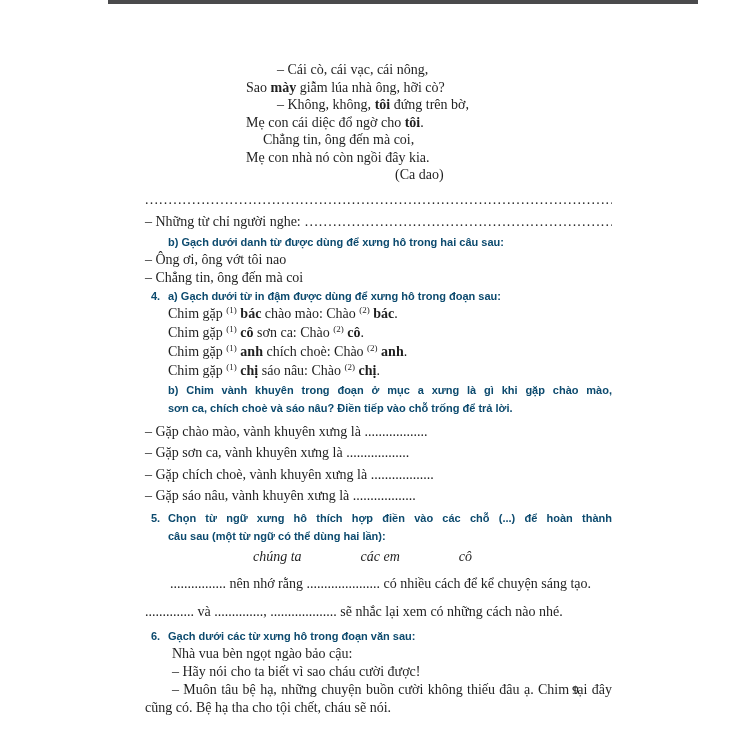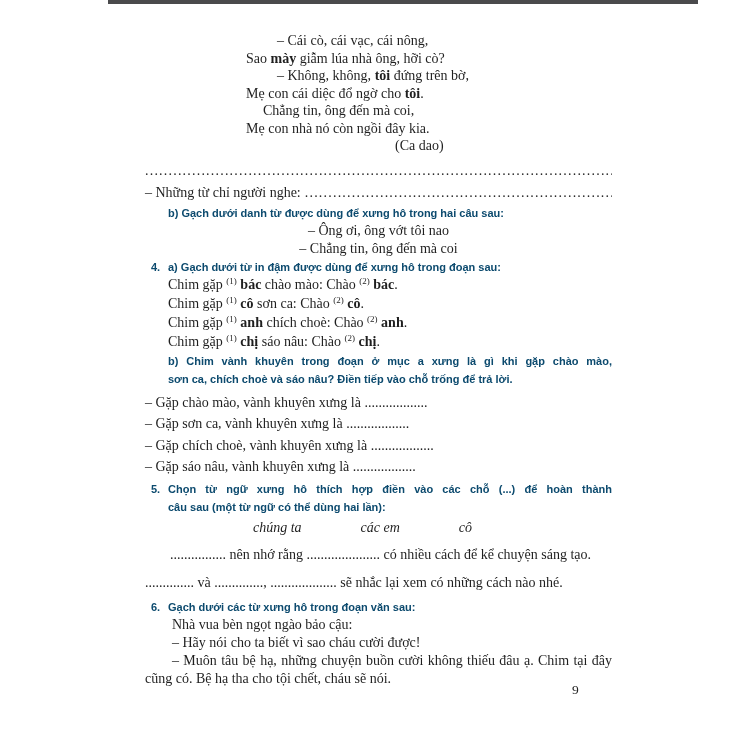--- a/index.html
+++ b/index.html
@@ -2,41 +2,41 @@
 <html lang="vi"><head>
 <meta charset="utf-8">
 <style>
   html,body{margin:0;padding:0;}
   body{
     width:735px;height:735px;position:relative;overflow:hidden;
     background:#ffffff;color:#1f1f1f;
     font-family:"Liberation Serif", serif;font-size:14px;
   }
   .topbar{position:absolute;left:108px;top:0;width:590px;height:4px;background:#4a4a4c;}
-  .content{position:absolute;left:145px;top:32px;width:467px;}
+  .content{position:absolute;left:145px;top:61px;width:467px;}
   
   .poem-line{line-height:17.5px;white-space:nowrap;}
   .bold{font-weight:700;}
   .sup{font-size:9px;position:relative;top:-4.5px;}
   
   .dot-row{display:flex;line-height:22px;align-items:baseline;}
   .dot-row .label{white-space:nowrap;padding-right:4px;}
   .leader{flex:1;overflow:hidden;white-space:nowrap;letter-spacing:1.2px;color:#2a2a2a;}
   .ex3-block{margin-top:5px;}
   
   .heading{
     font-family:"Liberation Sans", sans-serif;font-weight:700;font-size:11px;
     line-height:18px;color:#0c4a6e;
   }
   .indent23{padding-left:23px;}
   .just{text-align:justify;text-align-last:justify;}
   .ex-row{display:flex;}
   .ex-num{width:23px;padding-left:6px;box-sizing:border-box;flex:none;}
   .ex-body{flex:1;min-width:0;}
-  .dash-item{line-height:18px;text-align:center;}
+  .dash-item{line-height:18px;}
   .bird-line{line-height:18px;padding-left:23px;white-space:nowrap;}
   .blank-item{line-height:21.5px;white-space:nowrap;}
   .blanks{margin-top:4px;}
   .word-bank{
     display:flex;justify-content:space-between;
     padding-left:108px;padding-right:140px;
     font-style:italic;line-height:18px;margin-top:3px;
   }
   .fill-line{line-height:20px;white-space:nowrap;overflow:hidden;margin-top:8px;}
   .fill-indent{padding-left:25px;}

